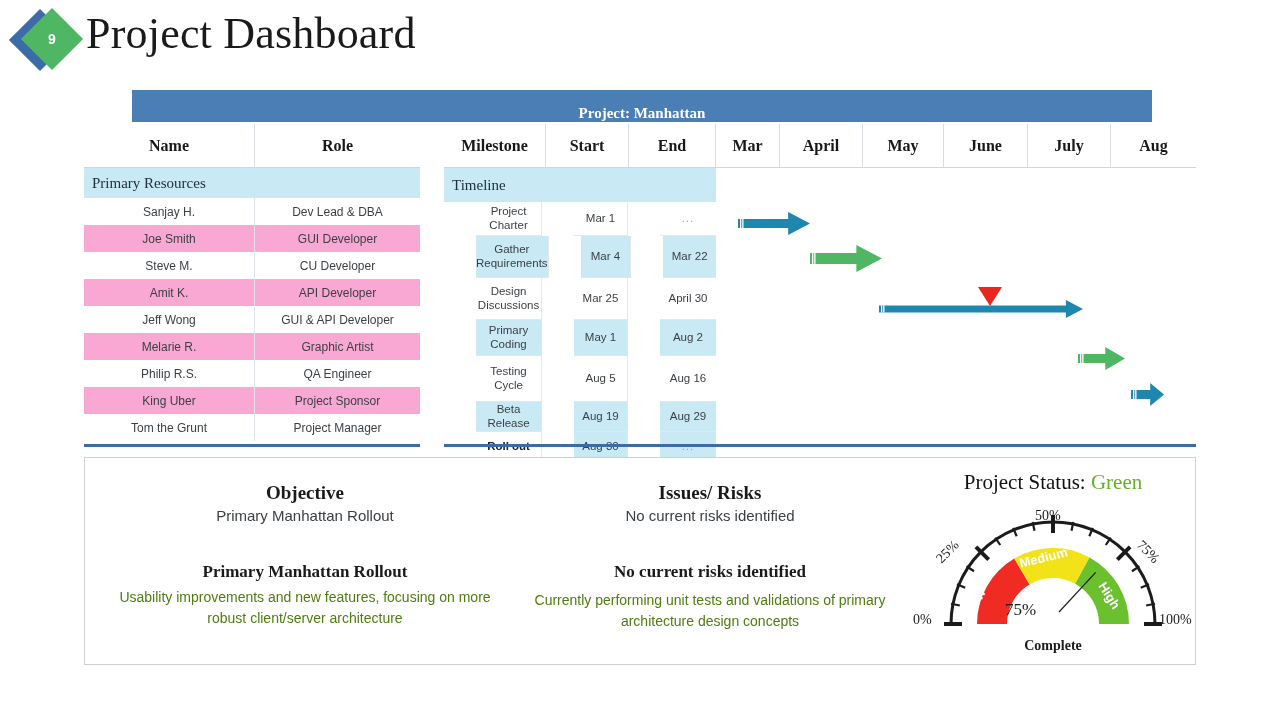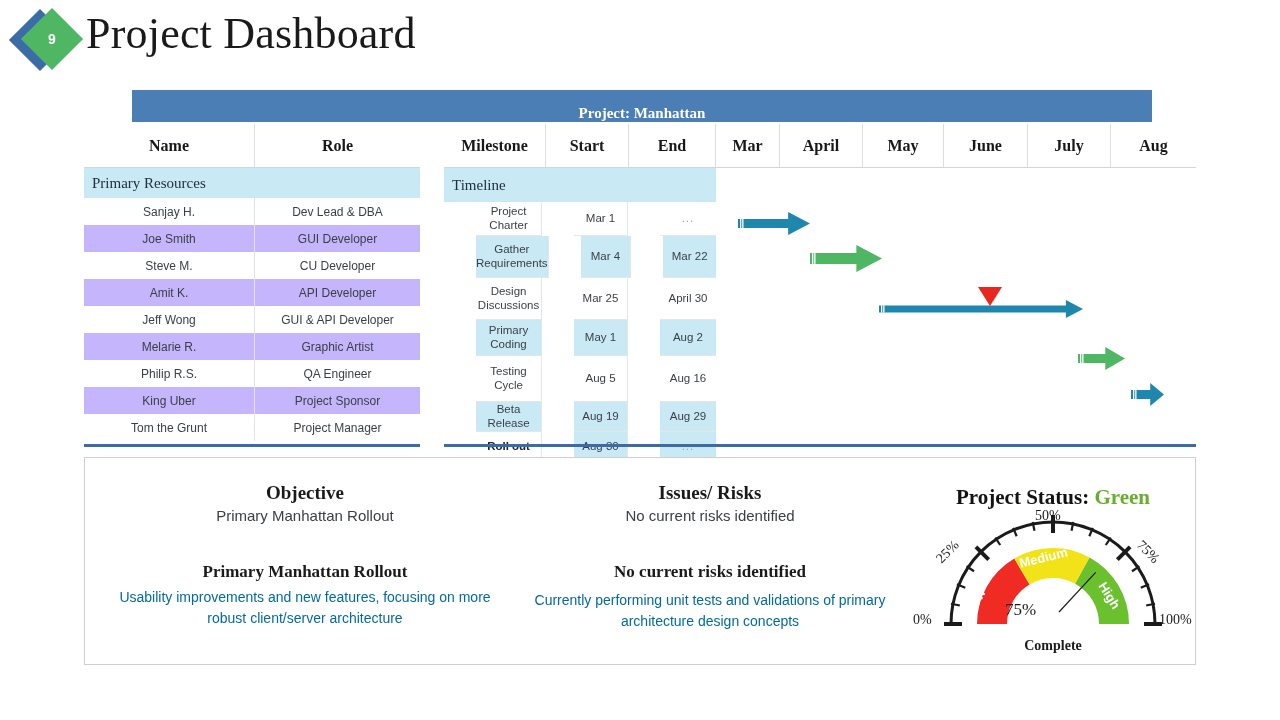--- a/index.html
+++ b/index.html
@@ -47,21 +47,21 @@
   .hcell.last { border-right: none; }
 
   
   #res-table { position: absolute; left: 84px; top: 168px; width: 336px; }
   #res-table .band {
     height: 30px; background: #c9eaf5; display: flex; align-items: center;
     padding-left: 8px; font-family: "Liberation Serif", serif;
     font-size: 15px; color: #22303a;
   }
   .res-row { display: flex; height: 27px; }
-  .res-row.alt { background: #c4b5fd; text-align: center; }
+  .res-row.alt { background: #f9a8d4; text-align: center; }
   .res-row .c {
     display: flex; align-items: center; justify-content: center;
     font-size: 12px; color: #3a3f44; font-family: "Liberation Sans", sans-serif;
   }
   .res-row .c-name { width: 171px; border-right: 1px solid #dfe4ea; }
   .res-row .c-role { width: 165px; }
   #res-underline {
     position: absolute; left: 84px; top: 444px; width: 336px;
     height: 3px; background: #3c6ca8;
   }
@@ -110,28 +110,28 @@
   .bsub {
     font-family: "Liberation Sans", sans-serif; font-size: 15px;
     color: #3a3f44; text-align: center; margin-top: 3px;
   }
   .bhead2 {
     font-family: "Liberation Serif", serif; font-weight: bold;
     font-size: 17px; color: #1a1a1a; text-align: center; line-height: 1.2;
   }
   .bbody {
     font-family: "Liberation Sans", sans-serif; font-size: 14px;
-    color: #0369a1; text-align: center; line-height: 1.45; margin-top: 5px;
+    color: #4d7c0f; text-align: center; line-height: 1.45; margin-top: 5px;
   }
 
   
   #status-title {
     position: absolute; left: 0; top: 12px; width: 100%;
     text-align: center; font-family: "Liberation Serif", serif;
-    font-weight: bold; font-size: 21px; color: #121212; white-space: nowrap; margin-top: 15px;
+    font-weight: normal; font-size: 21px; color: #121212; white-space: nowrap;
   }
   #status-title .val { color: #6aad2e; }
   #gauge-wrap { position: absolute; left: 0; top: 38px; width: 100%; height: 160px; }
   .gauge-lbl {
     position: absolute; font-family: "Liberation Serif", serif;
     font-size: 14px; color: #1b1b1b; white-space: nowrap;
   }
   .gauge-zone {
     position: absolute; font-family: "Liberation Sans", sans-serif;
     font-size: 13px; font-weight: bold; color: #ffffff; white-space: nowrap;

